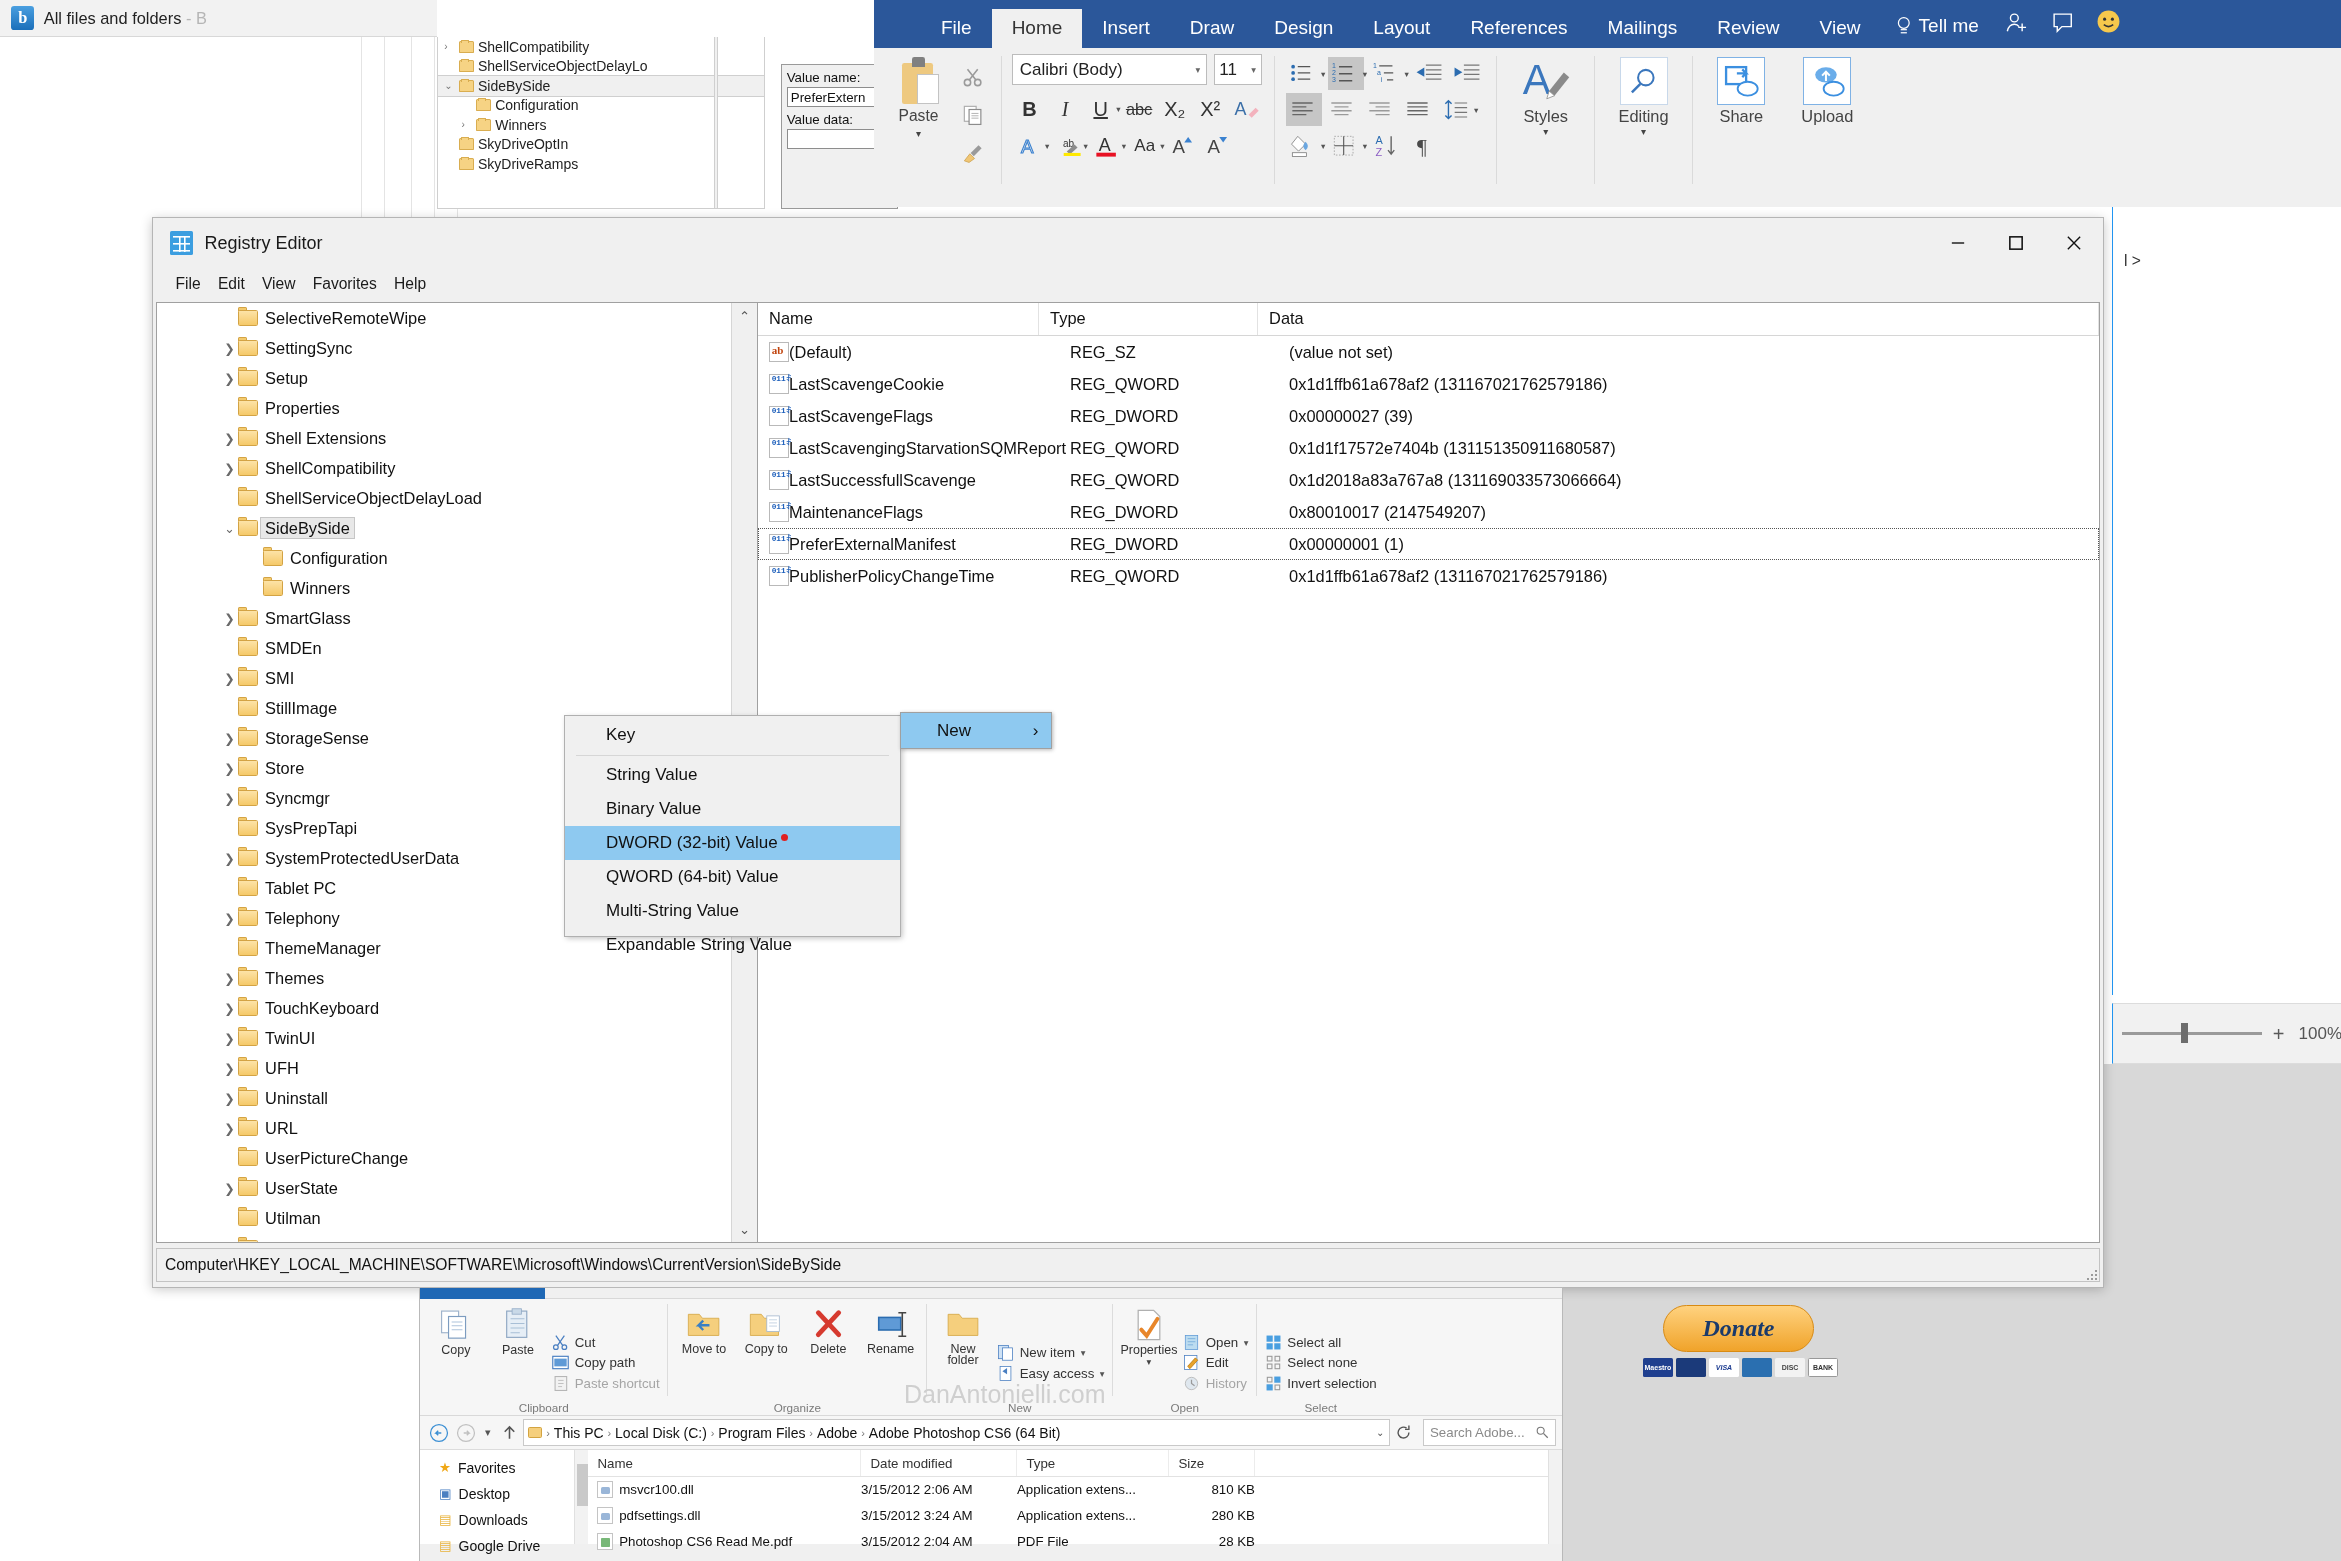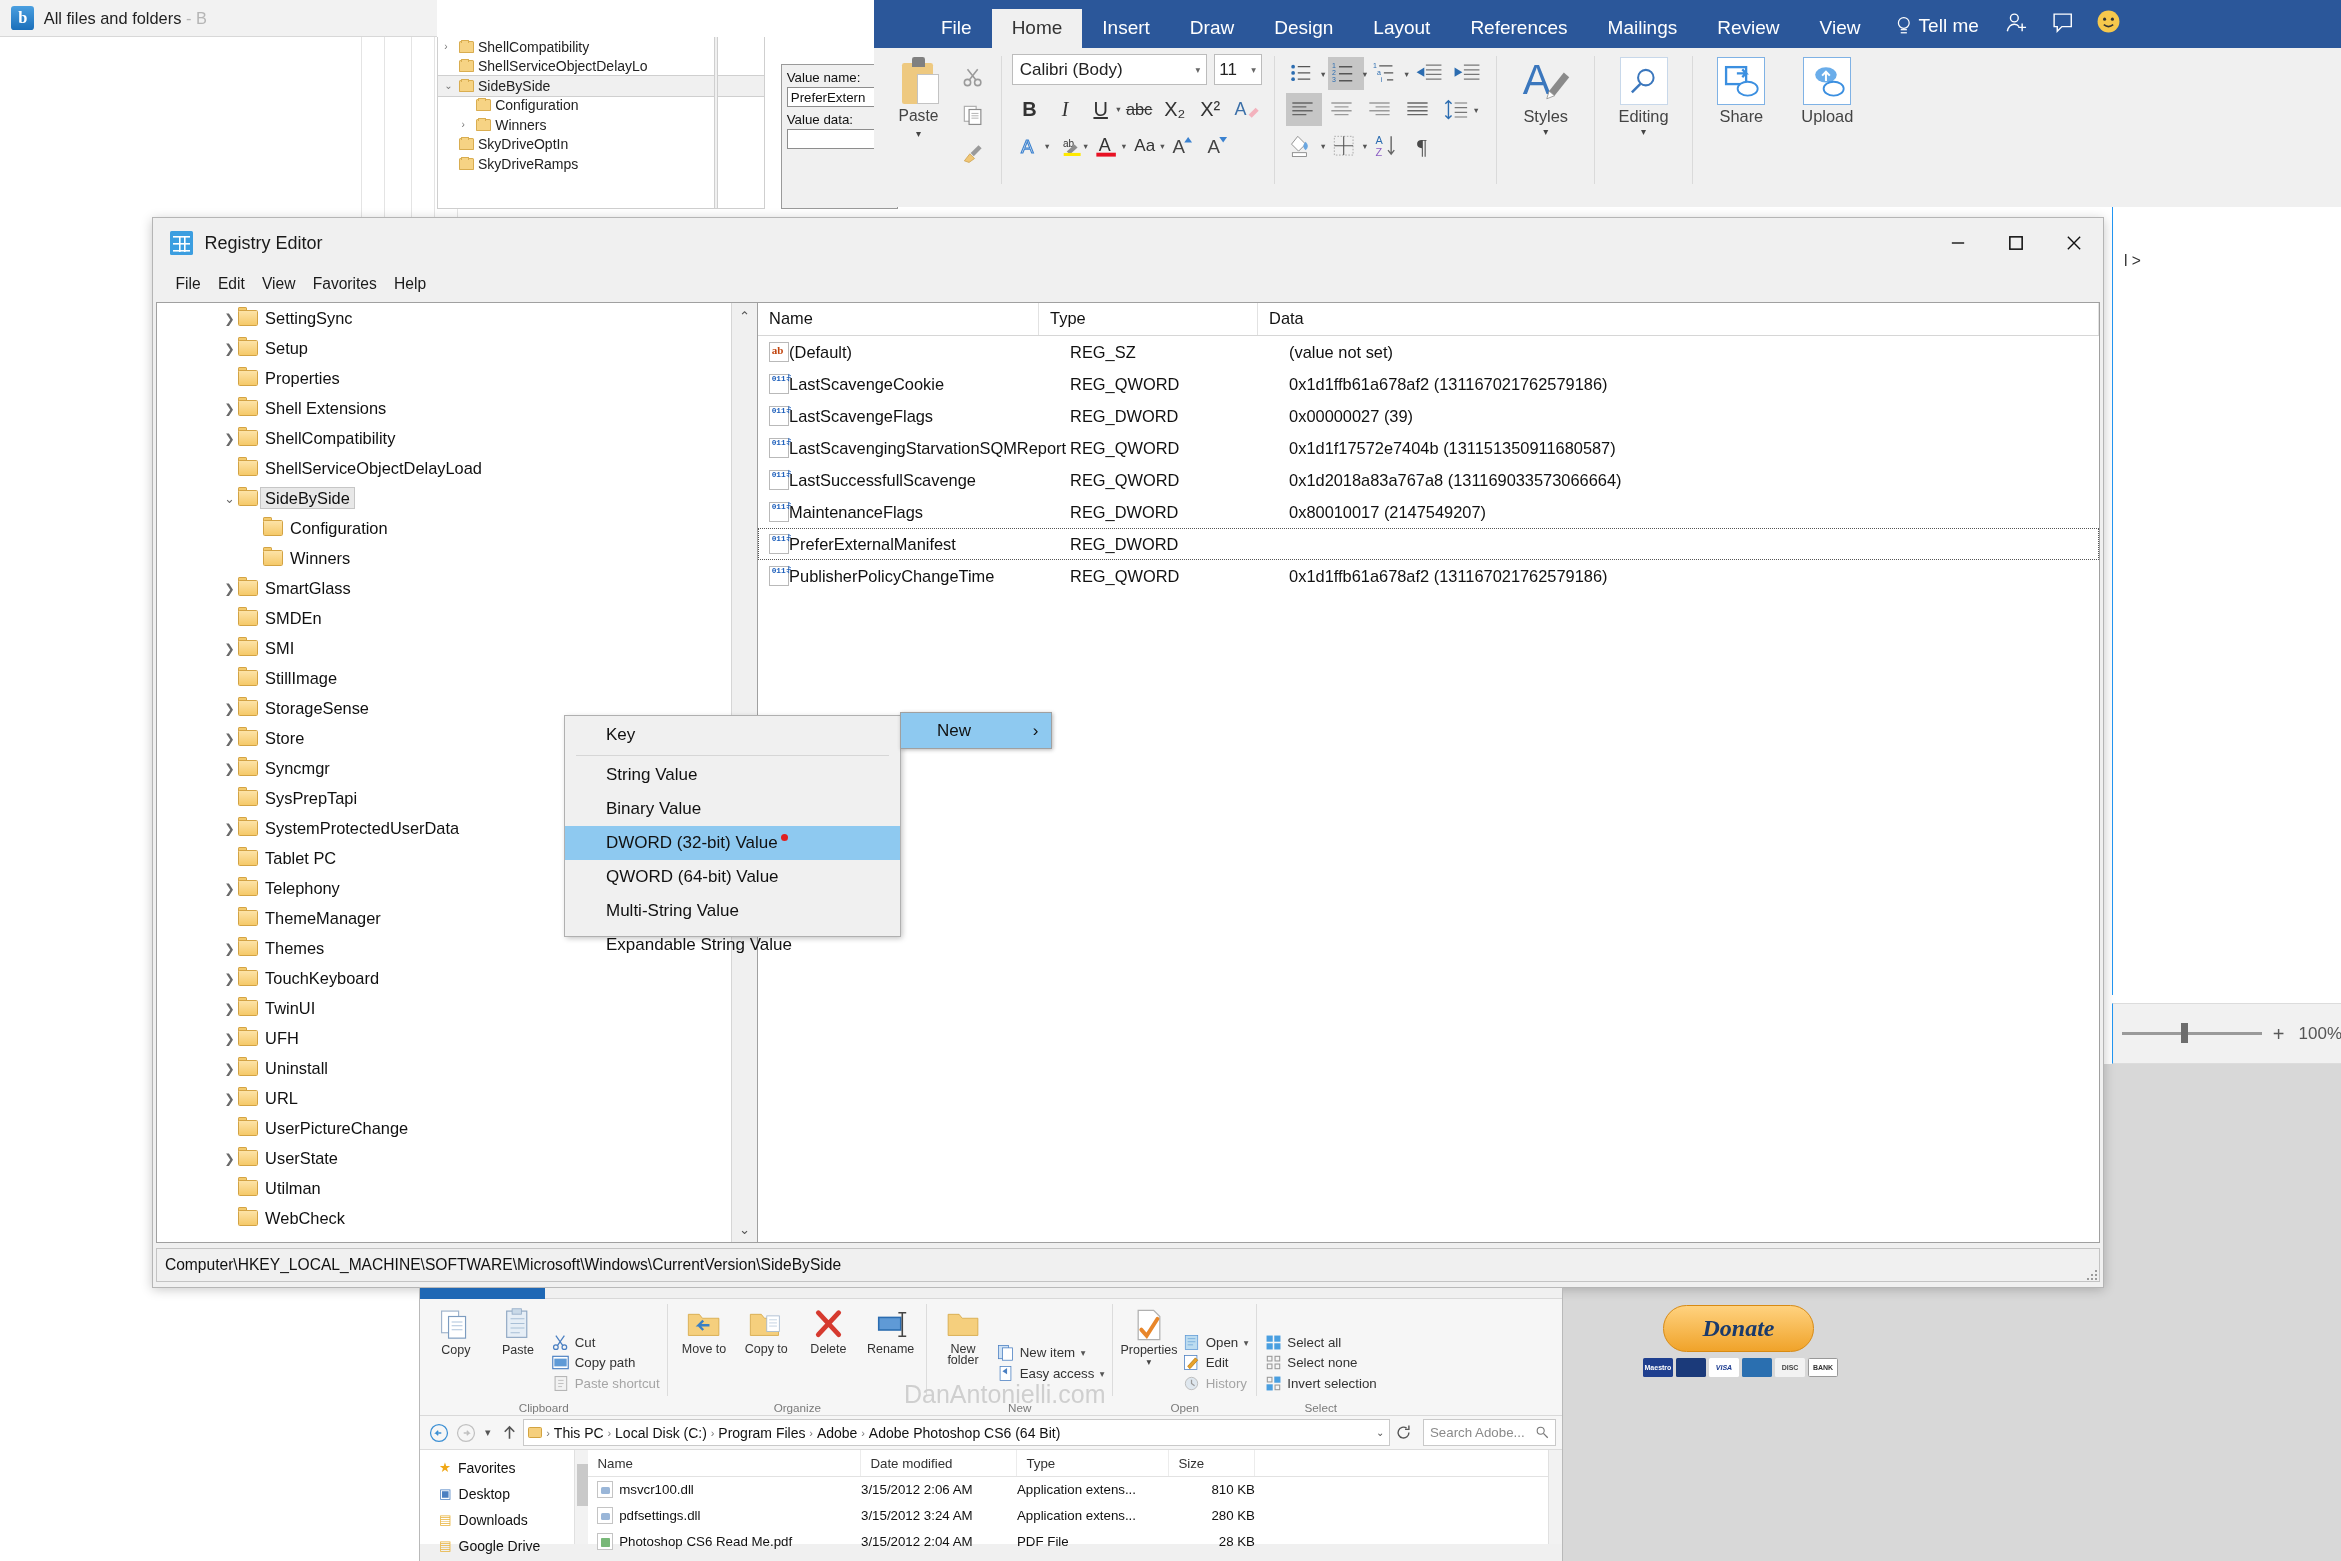--- a/index.html
+++ b/index.html
@@ -675,20 +675,28 @@
     <div class="reg-menu">View</div>
     <div class="reg-menu">Favorites</div>
     <div class="reg-menu">Help</div>
   </div>
 
   <div class="reg-body">
 
     <div class="tree-pane">
       <div class="tree-inner" id="tree-rows">
           <div class="tree-row" style="padding-left: 64px;">
+            <div class="tw"></div>
+            <div class="tfolder">
+              <div class="tabtop"></div>
+              <div class="bod"></div>
+            </div>
+            <span class="lbl">SelectiveRemoteWipe</span>
+          </div>
+          <div class="tree-row" style="padding-left: 64px;">
             <div class="tw">❯</div>
             <div class="tfolder">
               <div class="tabtop"></div>
               <div class="bod"></div>
             </div>
             <span class="lbl">SettingSync</span>
           </div>
           <div class="tree-row" style="padding-left: 64px;">
             <div class="tw">❯</div>
             <div class="tfolder">
@@ -1004,20 +1012,21 @@
               <div class="c-data">0x80010017 (2147549207)</div>
             </div>
           </div>
           <div class="lrow focus">
             <div style="display: flex; align-items: center; width: 100%;">
               <div class="licon">
                 <div class="bin-ico"></div>
               </div>
               <div class="c-name" style="padding-left: 0px; margin-left: -7px;">PreferExternalManifest</div>
               <div class="c-type">REG_DWORD</div>
+              <div class="c-data">0x00000001 (1)</div>
             </div>
           </div>
           <div class="lrow">
             <div style="display: flex; align-items: center; width: 100%;">
               <div class="licon">
                 <div class="bin-ico"></div>
               </div>
               <div class="c-name" style="padding-left: 0px; margin-left: -7px;">PublisherPolicyChangeTime</div>
               <div class="c-type">REG_QWORD</div>
               <div class="c-data">0x1d1ffb61a678af2 (131167021762579186)</div>

